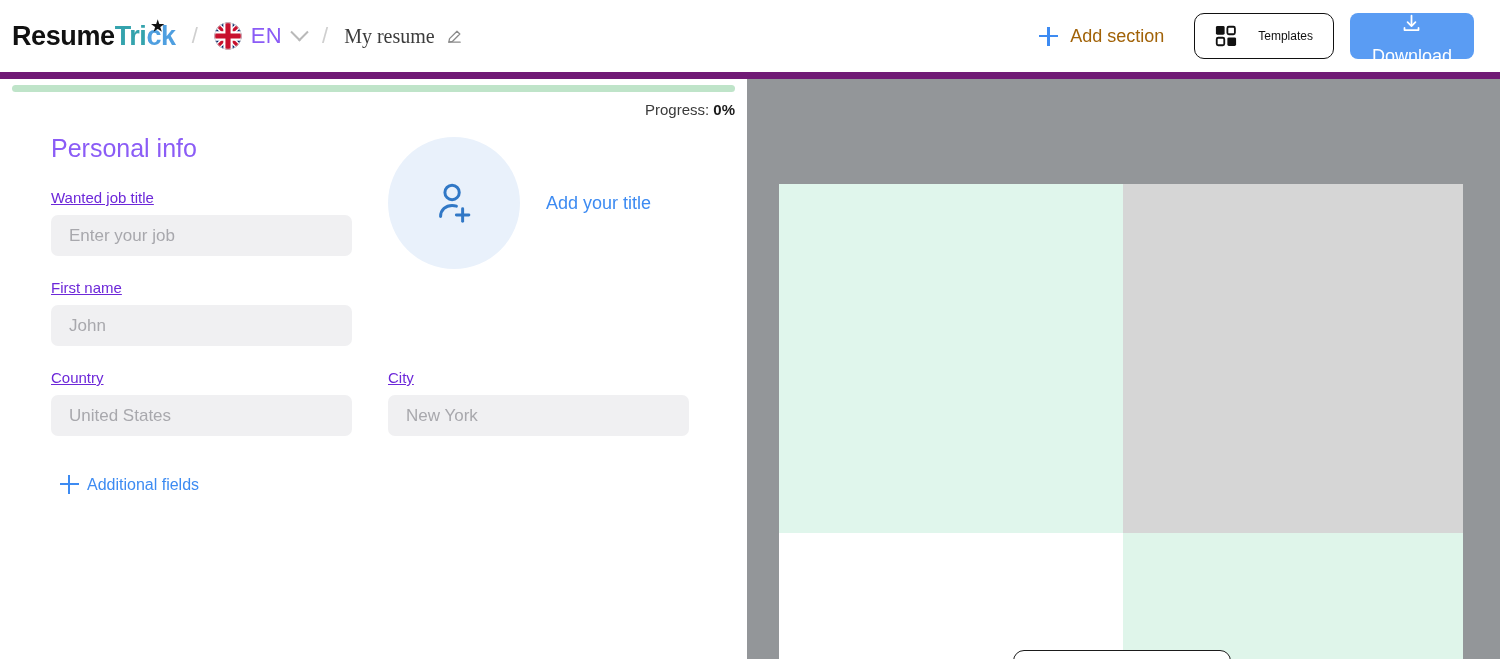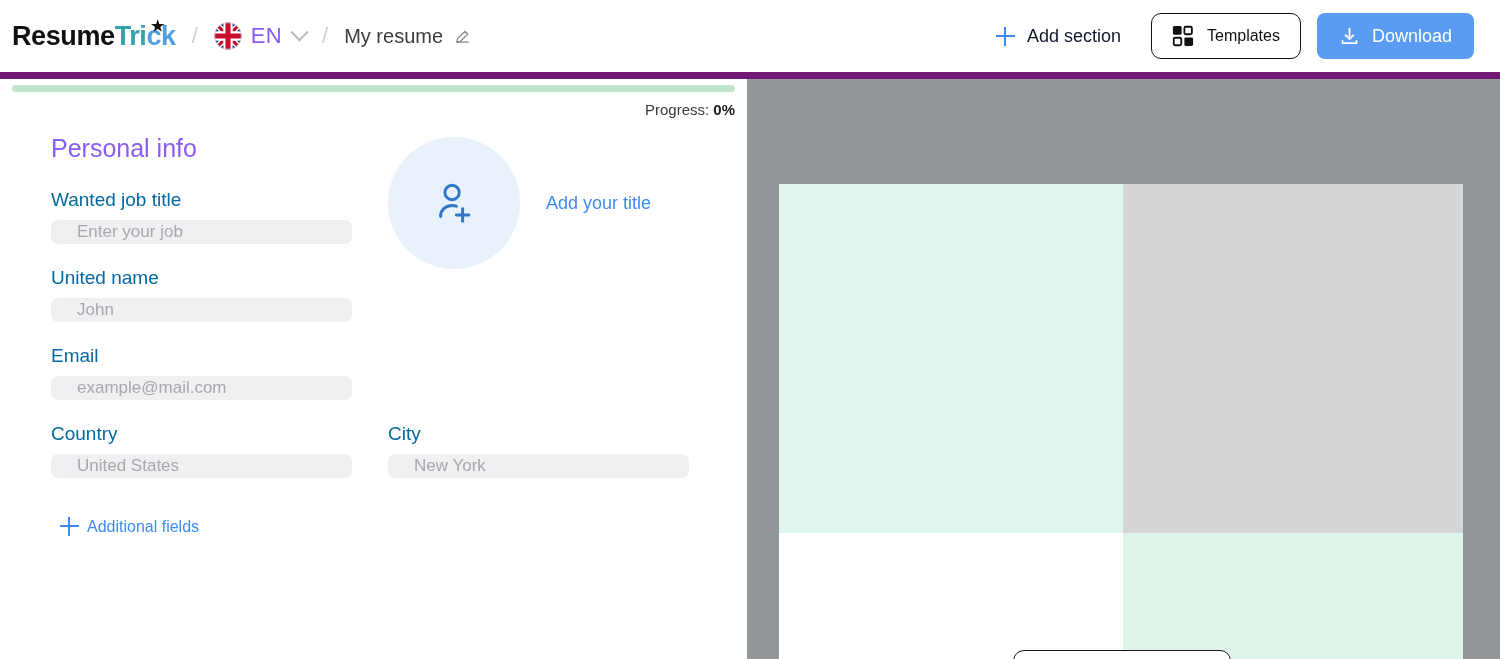--- a/index.html
+++ b/index.html
@@ -50,56 +50,57 @@
     width: 13px; height: 13px;
     border-right: 2px solid #b9b9b9;
     border-bottom: 2px solid #b9b9b9;
     transform: rotate(45deg) translate(-3px,-3px);
     margin-left: 2px;
   }
 
   .doctitle {
     display: flex; align-items: center; gap: 11px;
   }
-  .doctitle .dt-text { font-size: 20px; color: #3c3c3c; }
+  .doctitle .dt-text { font-size: 20px; color: #3c3c3c; font-family: Liberation Serif, serif; }
   .pencil { width: 17px; height: 17px; }
 
   .spacer { flex: 1; }
 
   .addsection {
     display: flex; align-items: center; gap: 12px;
-    color: #0f172a; font-size: 18px; cursor: pointer;
+    color: #a16207; font-size: 18px; cursor: pointer;
     margin-right: 30px;
   }
   .plusglyph {
     position: relative; width: 19px; height: 19px; display:inline-block;
   }
   .plusglyph:before, .plusglyph:after {
     content: ""; position: absolute; background: #3d8bf2;
   }
   .plusglyph:before { left: 0; top: 8px; width: 19px; height: 2.4px; }
   .plusglyph:after  { top: 0; left: 8px; height: 19px; width: 2.4px; }
 
   .btn-templates {
-    display: flex; align-items: center; gap: 13px;
+    display: flex; align-items: center; gap: 21px;
     border: 1.6px solid #111; border-radius: 10px;
     background: #fff;
     height: 46px; padding: 0 20px;
-    font-size: 16px; color: #111; cursor: pointer;
+    font-size: 12px; color: #111; cursor: pointer;
     margin-right: 16px;
   }
   .tmpl-icon { width: 22px; height: 22px; display: block; }
 
   .btn-download {
     display: flex; align-items: center; gap: 12px;
     background: #5a9cf3; border-radius: 8px;
     height: 46px; padding: 0 22px;
     font-size: 18px; color: #fff; cursor: pointer;
     margin-right: 26px; border: none;
     font-family: "Liberation Sans", sans-serif;
+    flex-direction: column;
   }
   .dl-icon { width: 21px; height: 21px; display: block; }
 
   
   .editor {
     position: absolute; top: 79px; left: 0;
     width: 747px; height: 580px;
     background: #ffffff;
     overflow: hidden;
   }
@@ -120,27 +121,27 @@
   .form { padding: 16px 51px 0 51px; }
   .section-title {
     font-size: 25px; color: #8b5cf6; font-weight: normal;
     margin-bottom: 26px;
   }
 
   .row { display: flex; gap: 36px; }
   .col { width: 301px; }
 
   .field-label {
-    font-size: 19px; color: #0369a1;
-    margin-bottom: 9px; display: block;
+    font-size: 15px; color: #6d28d9;
+    margin-bottom: 9px; display: block; text-decoration: underline;
   }
   .field-input {
-    width: 301px; height: 24px;
+    width: 301px; height: 41px;
     background: #f0f0f2; border: none; border-radius: 7px;
-    padding: 0 26px;
+    padding: 0 18px;
     font-size: 17px; color: #2b2b2b;
     font-family: "Liberation Sans", sans-serif;
     outline: none;
   }
   .field-input::placeholder { color: #a8a8ad; }
   .field-block { margin-bottom: 23px; }
 
   
   .photo-row {
     position: absolute; left: 388px; top: 58px;
@@ -292,30 +293,26 @@
   <div class="form">
     <h2 class="section-title">Personal info</h2>
 
     <div class="field-block">
       <span class="field-label">Wanted job title</span>
       <input class="field-input" placeholder="Enter your job" style="">
     </div>
 
     <div class="row">
       <div class="col field-block">
-        <span class="field-label">United name</span>
+        <span class="field-label">First name</span>
         <input class="field-input" placeholder="John" style="">
       </div>
     </div>
 
     <div class="row">
-      <div class="col field-block">
-        <span class="field-label">Email</span>
-        <input class="field-input" placeholder="example@mail.com" style="">
-      </div>
     </div>
 
     <div class="row">
       <div class="col field-block">
         <span class="field-label">Country</span>
         <input class="field-input" placeholder="United States" style="">
       </div>
       <div class="col field-block">
         <span class="field-label">City</span>
         <input class="field-input" placeholder="New York" style="">

